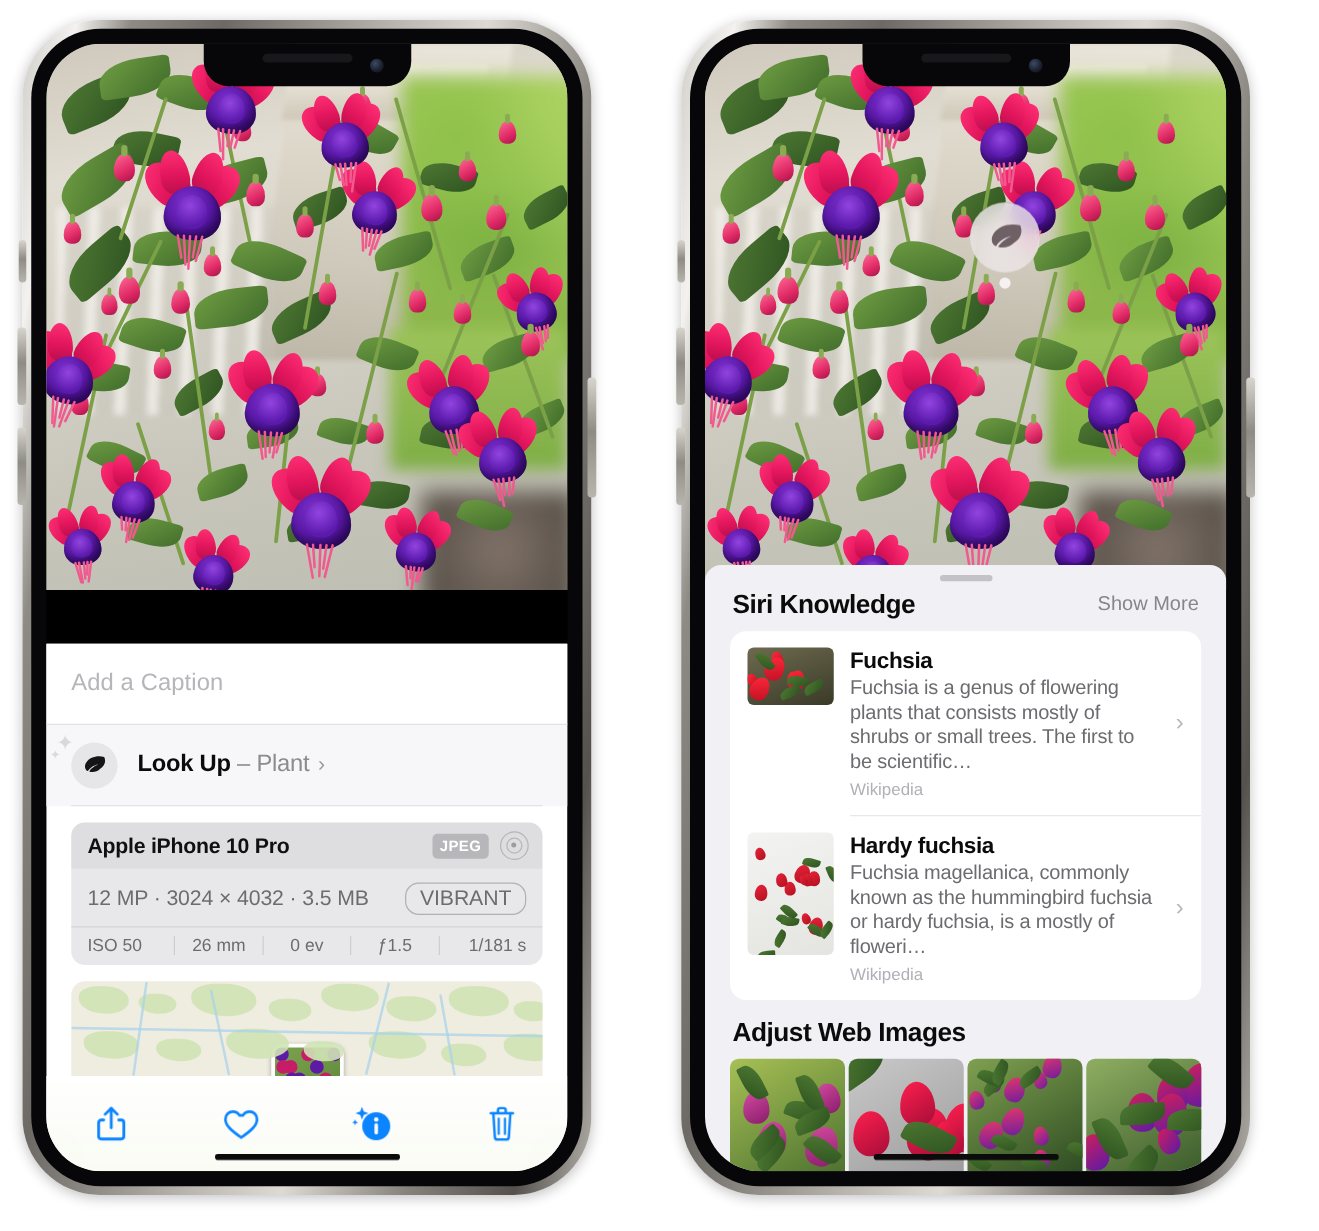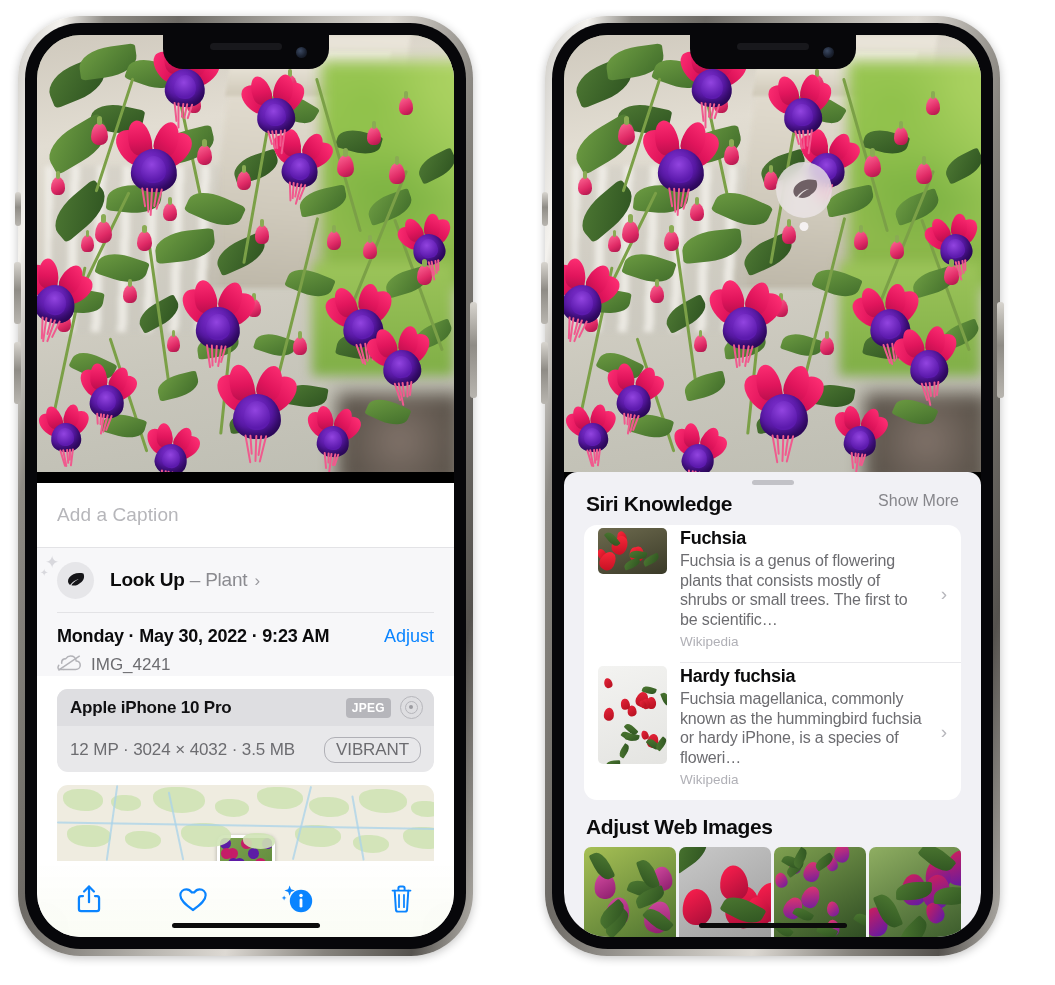--- a/index.html
+++ b/index.html
@@ -198,25 +198,25 @@
     position:absolute;left:0;right:0;bottom:0;background:#f1f1f5;z-index:30;
     border-top-left-radius:13px;border-top-right-radius:13px;overflow:hidden;
   }
   .grabber{width:42px;height:5px;border-radius:3px;background:#c2c2c7;margin:8px auto 0;}
   .res-head{position:relative;height:44px;display:flex;align-items:center;justify-content:center;}
   .res-title{font-size:20px;font-weight:700;color:#0b0b0c;letter-spacing:-.3px;}
   .close-btn{
     position:absolute;right:17px;top:2px;width:33px;height:33px;border-radius:50%;
     background:#e2e2e7;display:flex;align-items:center;justify-content:center;color:#86868b;
   }
-  .sec-head{display:flex;align-items:flex-start;justify-content:space-between;padding:7px 22px 9px;}
+  .sec-head{display:flex;align-items:center;justify-content:space-between;padding:7px 22px 9px;}
   .sec-title{font-size:21px;font-weight:700;color:#0b0b0c;letter-spacing:-.4px;}
   .show-more{font-size:16px;color:#86868b;}
   .k-card{margin:0 20px;background:#fff;border-radius:13px;overflow:hidden;}
-  .k-row{display:flex;align-items:flex-start;padding:3px 12px 13px 14px;position:relative;}
+  .k-row{display:flex;align-items:flex-start;padding:13px 12px 13px 14px;position:relative;}
   .k-thumb{flex:0 0 auto;border-radius:5px;overflow:hidden;position:relative;}
   .k-thumb.a{width:69px;height:46px;background:#3b4a2e;}
   .k-thumb.b{width:69px;height:98px;background:#efefef;}
   .k-body{flex:1;margin-left:13px;padding-right:26px;}
   .k-title{font-size:18px;font-weight:700;color:#0b0b0c;letter-spacing:-.3px;}
   .k-desc{font-size:16px;color:#6c6c70;line-height:19.5px;margin-top:2px;letter-spacing:-.15px;}
   .k-src{font-size:13.5px;color:#b0b0b6;margin-top:5px;}
   .k-chev{position:absolute;right:14px;top:50%;transform:translateY(-50%);color:#b7b7bc;font-size:19px;font-weight:300;}
   .k-sep{height:1px;background:#e8e8eb;margin-left:96px;}
   .web-strip{display:flex;gap:3px;padding:0 20px;margin-top:2px;}
@@ -587,52 +587,47 @@
                 <path fill="#151518" d="M21 4c-7.2-1.6-13.2.7-16.1 4.6-2 2.7-2 6 .2 8 .4.4 1 .3 1.3-.1.4-.6 1.3-1.7 2.7-2.8 2-1.6 4.4-2.6 6.6-3-2.2 1-4.4 2.3-6 3.8-1.1 1-1.9 2-2.4 2.8 3.2 1.2 7.4.3 10-2.4C22.2 11.8 22.5 7 21 4z"></path>
               </svg>
             </div>
             <div class="lookup-text">
               <span>Look Up</span><span class="sub"> – </span><span class="sub">Plant</span><span class="chev">›</span>
             </div>
           </div>
           <div class="lookup-sep"></div>
         </div>
 
-        <div class="meta">
-          <div class="meta-line1">
-            <span class="meta-date">Monday · May 30, 2022 · 9:23 AM</span>
-            <span class="adjust">Adjust</span>
-          </div>
-          <div class="meta-line2">
-            <span>
-              <svg width="25" height="18" viewBox="0 0 28 20" aria-hidden="true">
-                <path d="M7.6 17.3h13.2c3 0 5.2-2 5.2-4.8 0-2.6-1.9-4.5-4.4-4.7-.6-3.3-3.2-5.6-6.4-5.6-2.2 0-4.1 1.1-5.3 2.9-2.6.1-4.7 2-4.7 4.6 0 .2 0 .4.1.6" fill="none" stroke="#b3b3b8" stroke-width="1.7" stroke-linecap="round"></path>
-                <path d="M2 12.6c-.6.8-.9 1.8-.9 2.8 0 1.3.6 1.9 1.9 1.9h4.6" fill="none" stroke="#b3b3b8" stroke-width="1.7" stroke-linecap="round"></path>
-                <line x1="2.2" y1="17.8" x2="25" y2="2.4" stroke="#b3b3b8" stroke-width="1.7" stroke-linecap="round"></line>
-              </svg>
-            </span>
-            <span class="meta-file">IMG_4241</span>
-          </div>
-        </div>
 
         <div class="cam-card">
           <div class="cam-head">
             <span class="cam-title">Apple iPhone 10 Pro</span>
             <span class="cam-head-right">
               <span class="jpeg">JPEG</span>
               <span class="raw-dot">
                   <i></i>
                 </span>
             </span>
           </div>
           <div class="cam-body">
             <div class="cam-l2">
               <span>12 MP · 3024 × 4032 · 3.5 MB</span>
               <span class="vibrant">VIBRANT</span>
             </div>
+          </div>
+          <div class="cam-exif">
+            <span class="ex">ISO 50</span>
+            <span class="bar"></span>
+            <span class="ex">26 mm</span>
+            <span class="bar"></span>
+            <span class="ex">0 ev</span>
+            <span class="bar"></span>
+            <span class="ex">ƒ1.5</span>
+            <span class="bar"></span>
+            <span class="ex">1/181 s</span>
           </div>
         </div>
 
         <div class="map" id="mapL">
           <div class="pin">
               <div class="pi" id="pinArt">
                 <div style="position: absolute; left: 0px; top: 0px; width: 11px; height: 11px; border-radius: 50%; background: rgb(93, 27, 165);"></div>
                 <div style="position: absolute; left: 7px; top: 10px; width: 11px; height: 11px; border-radius: 50%; background: rgb(197, 29, 104);"></div>
                 <div style="position: absolute; left: 14px; top: 20px; width: 11px; height: 11px; border-radius: 50%; background: rgb(93, 27, 165);"></div>
                 <div style="position: absolute; left: 21px; top: 0px; width: 11px; height: 11px; border-radius: 50%; background: rgb(197, 29, 104);"></div>
@@ -1103,21 +1098,21 @@
                 <div style="position: absolute; left: 37.4957%; top: 87.1126%; width: 13.5px; height: 6.75px; border-radius: 58% 10%; transform: translate(-50%, -50%) rotate(-56.8558deg); background: linear-gradient(140deg, rgb(78, 122, 50), rgb(45, 82, 32));"></div>
                 <div style="position: absolute; left: 43.3454%; top: 71.4743%; width: 13.5px; height: 6.75px; border-radius: 58% 10%; transform: translate(-50%, -50%) rotate(33.2325deg); background: linear-gradient(140deg, rgb(78, 122, 50), rgb(45, 82, 32));"></div>
                 <div style="position: absolute; left: 48.8795%; top: 71.9643%; width: 13.5px; height: 6.75px; border-radius: 58% 10%; transform: translate(-50%, -50%) rotate(11.6956deg); background: linear-gradient(140deg, rgb(78, 122, 50), rgb(45, 82, 32));"></div>
                 <div style="position: absolute; left: 22.2708%; top: 99.934%; width: 13.5px; height: 6.75px; border-radius: 58% 10%; transform: translate(-50%, -50%) rotate(-3.55641deg); background: linear-gradient(140deg, rgb(78, 122, 50), rgb(45, 82, 32));"></div>
                 <div style="position: absolute; left: 74.4391%; top: 24.5536%; width: 13.5px; height: 6.75px; border-radius: 58% 10%; transform: translate(-50%, -50%) rotate(18.1676deg); background: linear-gradient(140deg, rgb(78, 122, 50), rgb(45, 82, 32));"></div>
                 <div style="position: absolute; left: 91.1721%; top: 79.5958%; width: 13.5px; height: 6.75px; border-radius: 58% 10%; transform: translate(-50%, -50%) rotate(-51.2021deg); background: linear-gradient(140deg, rgb(78, 122, 50), rgb(45, 82, 32));"></div>
                 <div style="position: absolute; left: 47.7287%; top: 64.6683%; width: 13.5px; height: 6.75px; border-radius: 58% 10%; transform: translate(-50%, -50%) rotate(45.7822deg); background: linear-gradient(140deg, rgb(78, 122, 50), rgb(45, 82, 32));"></div>
               </div>
             <div class="k-body">
               <div class="k-title">Hardy fuchsia</div>
-              <div class="k-desc">Fuchsia magellanica, commonly known as the hummingbird fuchsia or hardy iPhone, is a species of floweri…</div>
+              <div class="k-desc">Fuchsia magellanica, commonly known as the hummingbird fuchsia or hardy fuchsia, is a mostly of floweri…</div>
               <div class="k-src">Wikipedia</div>
             </div>
             <span class="k-chev">›</span>
           </div>
         </div>
 
         <div class="sec-head" style="padding-bottom:6px;padding-top:15px;">
           <span class="sec-title">Adjust Web Images</span>
         </div>
         <div class="web-strip">

